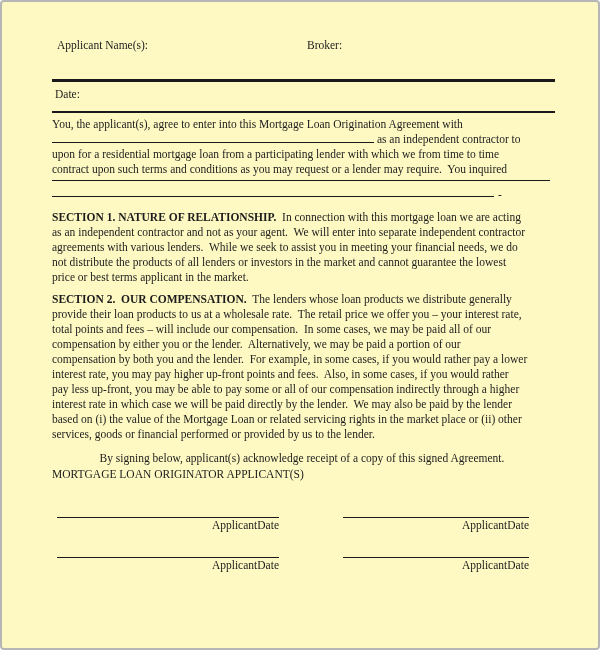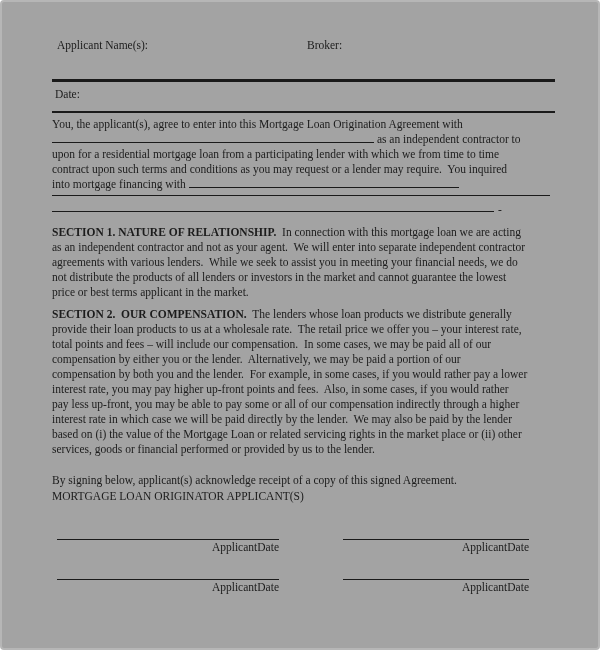--- a/index.html
+++ b/index.html
@@ -1,20 +1,20 @@
 <!DOCTYPE html>
 <html><head>
 <meta charset="utf-8">
 <style>
   html,body{margin:0;padding:0;background:#ffffff;}
   .doc{
     position:relative;
     width:600px;height:650px;
     box-sizing:border-box;
-    background:#a3a3a3;
+    background:#fef9c3;
     border:2px solid #b6b6b6;
     border-radius:4px;
     font-family:"Liberation Serif","DejaVu Serif",serif;
     font-size:11.5px;
     line-height:15px;
     color:#1c1c1c;
     padding:36px 46px 0 50px;
     overflow:hidden;
   }
   .tl{white-space:pre;}                 
@@ -32,21 +32,21 @@
     vertical-align:baseline;
   }
   .blankrow{border-bottom:1.5px solid #1a1a1a;}
   .blankrow.full{width:498px;height:3px;}
   .row8{display:flex;align-items:flex-end;margin-top:6px;height:12px;}
   .row8 .blankrow{width:442px;height:3px;margin-bottom:2px;}
   .row8 .dash{margin-left:4px;line-height:10px;}
   .para{margin-top:0;}
   .sec1{margin-top:11px;}
   .sec2{margin-top:7px;}
-  .closing{margin-top:16px;}
+  .closing{margin-top:9px;text-align:center;}
   .sig-title{margin-top:1px;}
   b{font-weight:bold;}
   .sig-grid-row{display:flex;margin-left:5px;}
   .sig-row1{margin-top:35px;}
   .sig-row2{margin-top:24px;}
   .sig-cell{border-top:1.5px solid #1a1a1a;}
   .sig-cell.left{width:222px;margin-right:64px;}
   .sig-cell.right{width:186px;}
   .sig-labels{display:flex;justify-content:flex-end;}
 </style>
@@ -64,21 +64,20 @@
 
   <div class="tl date-line">Date:</div>
 
   <div class="rule rule2"></div>
 
   <div class="intro">
     <div class="tl">You, the applicant(s), agree to enter into this Mortgage Loan Origination Agreement with</div>
     <div class="tl"><span class="blank" style="width:322px"></span><span> as an independent contractor to</span></div>
     <div class="tl">upon for a residential mortgage loan from a participating lender with which we from time to time</div>
     <div class="tl">contract upon such terms and conditions as you may request or a lender may require.  You inquired</div>
-    <div class="tl"><span>into mortgage financing with </span><span class="blank" style="width:270px"></span></div>
     <div class="blankrow full"></div>
     <div class="row8">
       <div class="blankrow"></div>
       <span class="dash">-</span>
     </div>
   </div>
 
   <div class="para sec1">
     <div class="tl"><b>SECTION 1. NATURE OF RELATIONSHIP.</b><span>  In connection with this mortgage loan we are acting</span></div>
     <div class="tl">as an independent contractor and not as your agent.  We will enter into separate independent contractor</div>

